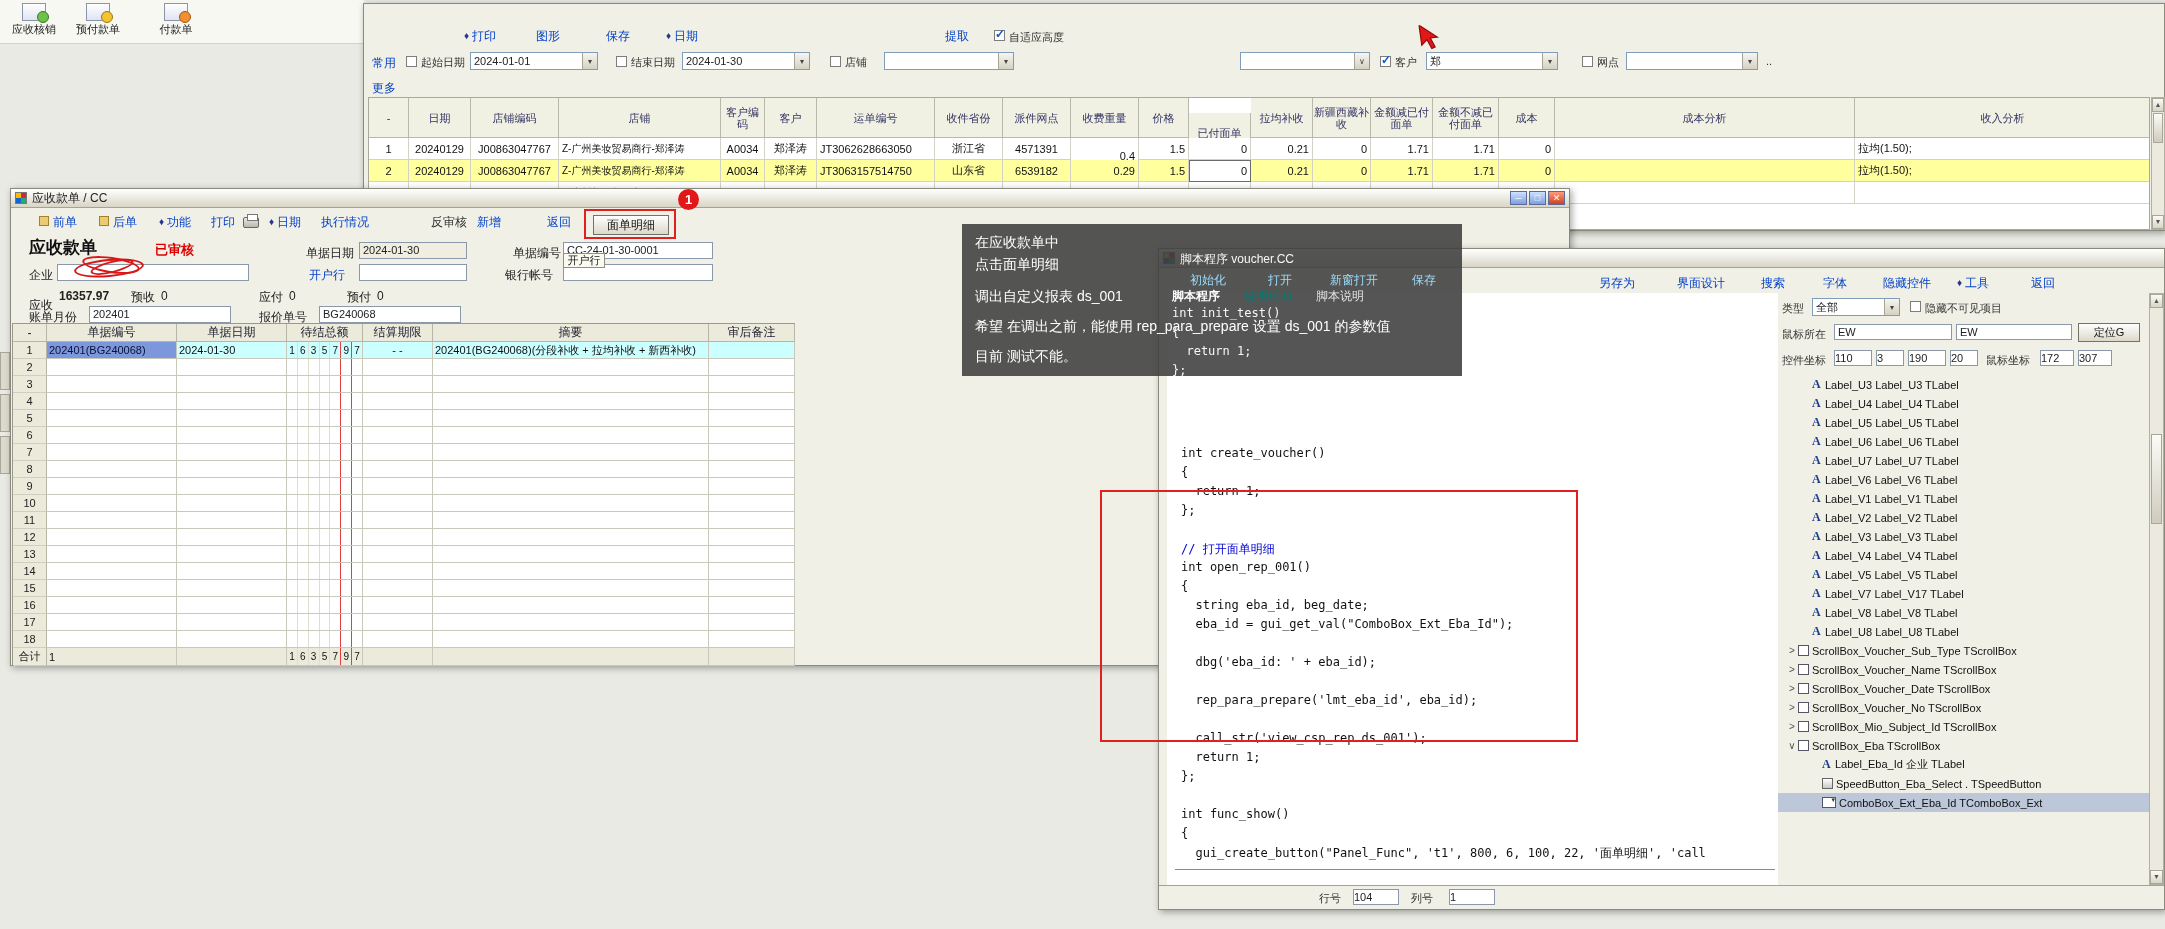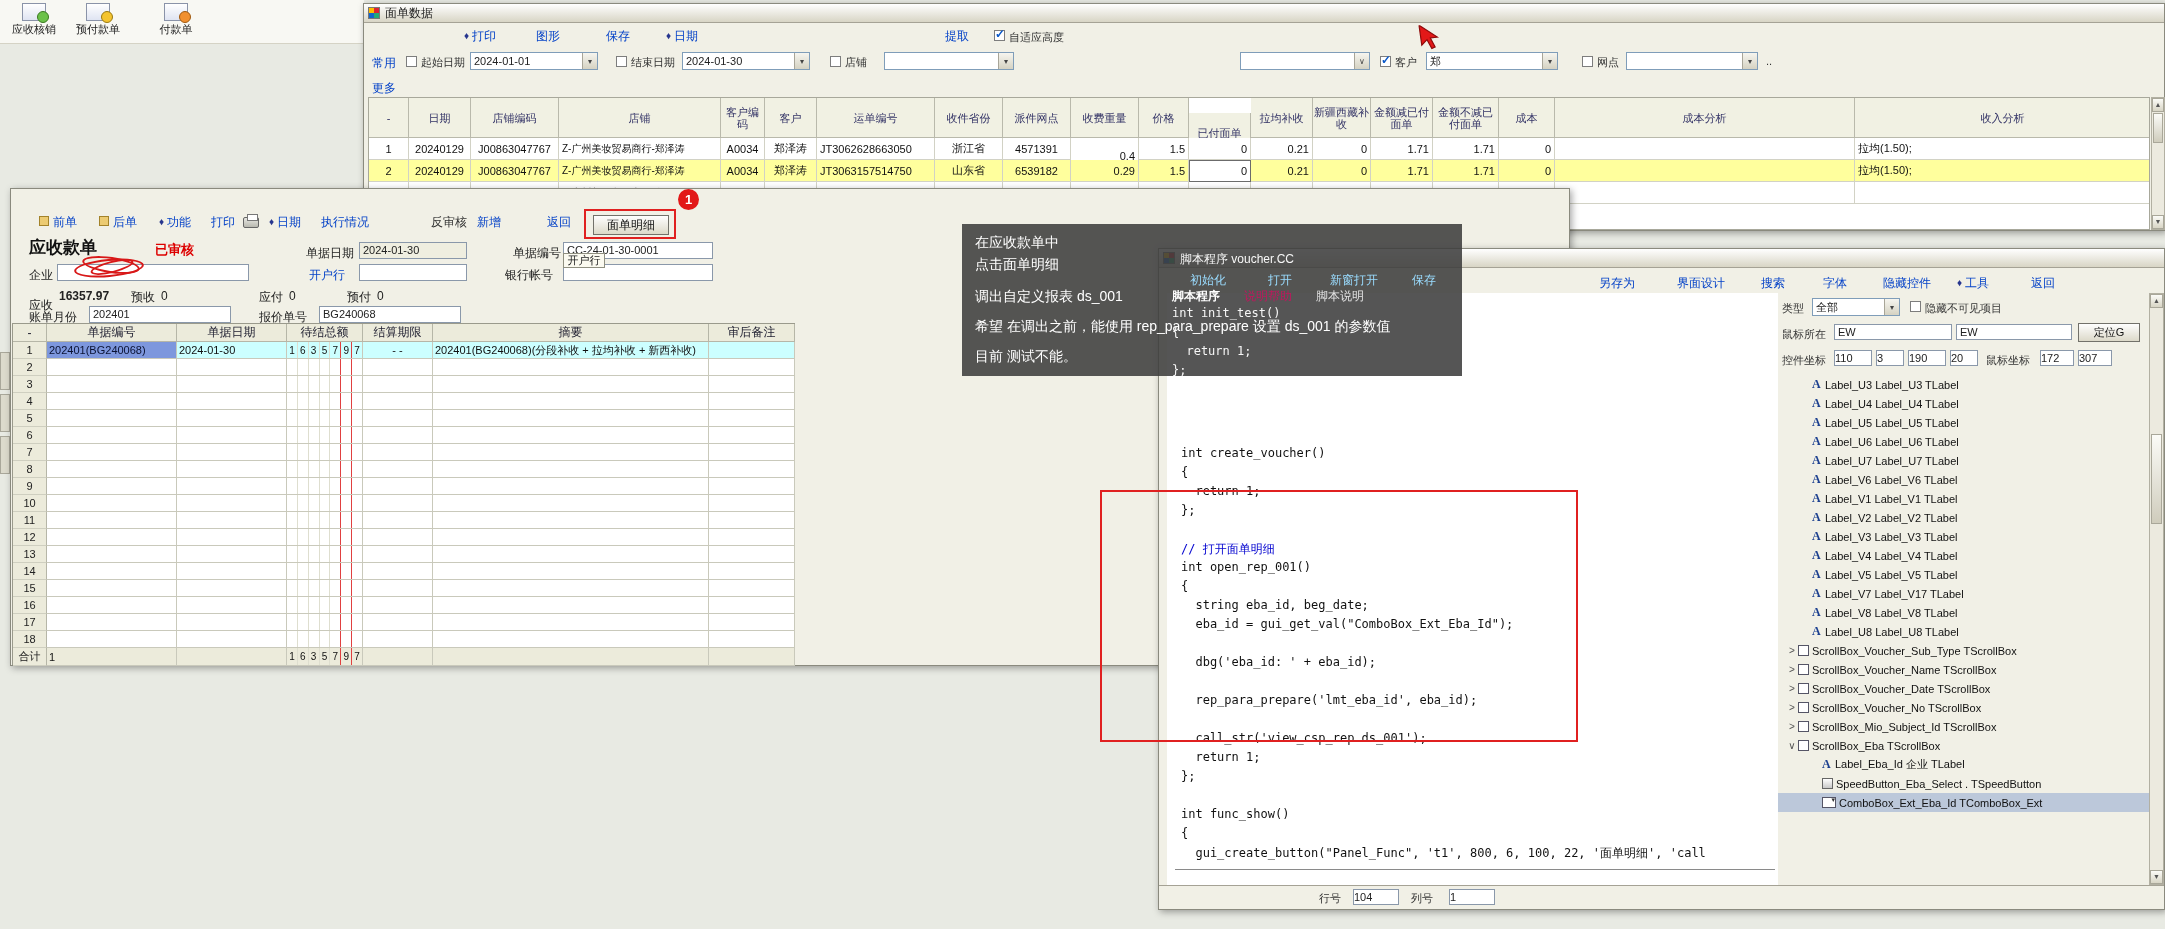--- a/index.html
+++ b/index.html
@@ -95,24 +95,20 @@
       <div class="tbico"></div>
       <div style="font-size: 11px;">付款单</div>
     </div>
   </div>
 
 <div class="abs" style="left:0;top:352px;width:10px;height:38px;background:#dcdacc;border:1px solid #a9a79a"></div>
 <div class="abs" style="left:0;top:394px;width:10px;height:38px;background:#dcdacc;border:1px solid #a9a79a"></div>
 <div class="abs" style="left:0;top:436px;width:10px;height:38px;background:#dcdacc;border:1px solid #a9a79a"></div>
 
 <div class="win" id="win-waybill" style="left:363px;top:3px;width:1802px;height:228px;z-index:10">
-  <div class="tbar">
-    <span class="appico"></span>
-    <span>面单数据</span>
-  </div>
 
   <span class="lab blue diam" style="left:100px;top:24px">打印</span>
   <span class="lab blue" style="left:172px;top:24px">图形</span>
   <span class="lab blue" style="left:242px;top:24px">保存</span>
   <span class="lab blue diam" style="left:302px;top:24px">日期</span>
   <span class="lab blue" style="left:581px;top:24px">提取</span>
   <span class="cb on" style="left:630px;top:26px"></span>
   <span class="lab s" style="left:645px;top:26px">自适应高度</span>
 
   <span class="lab blue" style="left:8px;top:51px">常用</span>
@@ -231,20 +227,29 @@
       </div>
   </div>
   <div class="sb" style="left:1787px;top:93px;width:14px;height:133px">
     <div class="ar" style="top:0">▲</div>
     <div class="thumb" style="top:15px;height:30px"></div>
     <div class="ar" style="bottom:0">▼</div>
   </div>
 </div>
 
 <div class="win" id="win-voucher" style="left:10px;top:188px;width:1560px;height:478px;z-index:20">
+  <div class="tbar">
+    <span class="appico"></span>
+    <span>应收款单 / CC</span>
+    <span class="wbtns">
+      <span class="wbtn">─</span>
+      <span class="wbtn">□</span>
+      <span class="wbtn close">✕</span>
+    </span>
+  </div>
 
   <span class="sqico" style="left:28px;top:27px"></span>
   <span class="lab blue" style="left:42px;top:25px">前单</span>
   <span class="sqico" style="left:88px;top:27px"></span>
   <span class="lab blue" style="left:102px;top:25px">后单</span>
   <span class="lab blue diam" style="left:148px;top:25px">功能</span>
   <span class="lab blue" style="left:200px;top:25px">打印</span>
   <span class="printer" style="left:232px;top:28px"></span>
   <span class="lab blue diam" style="left:258px;top:25px">日期</span>
   <span class="lab blue" style="left:310px;top:25px">执行情况</span>
@@ -755,21 +760,21 @@
     <div class="note-line" style="top: 124px;">目前 测试不能。</div>
   </div>
 
 <div id="raise" class="abs" style="left:0;top:0;z-index:60">
   <span class="raiselab" style="left:1180px;top:251px;color:#f7f7f7;font-size:12px">脚本程序 voucher.CC</span>
   <span class="raiselab" style="left:1190px;top:272px;color:#9adcff">初始化</span>
   <span class="raiselab" style="left:1268px;top:272px;color:#9adcff">打开</span>
   <span class="raiselab" style="left:1330px;top:272px;color:#9adcff">新窗打开</span>
   <span class="raiselab" style="left:1412px;top:272px;color:#9adcff">保存</span>
   <span class="raiselab" style="left:1172px;top:288px;color:#ffffff;font-weight:bold;font-size:12px">脚本程序</span>
-  <span class="raiselab" style="left:1244px;top:288px;color:#be185d;font-size:12px">说明帮助</span>
+  <span class="raiselab" style="left:1244px;top:288px;color:#0f766e;font-size:12px">说明帮助</span>
   <span class="raiselab" style="left:1316px;top:288px;color:#e3e3e3;font-size:12px">脚本说明</span>
   <div id="code-overlay" class="abs" style="left:0;top:0">
       <div class="codeline hl" style="left: 1172px; top: 306px;">int init_test()</div>
       <div class="codeline hl" style="left: 1172px; top: 325px;">{</div>
       <div class="codeline hl" style="left: 1172px; top: 344px;">  return 1;</div>
       <div class="codeline hl" style="left: 1172px; top: 363px;">};</div>
     </div>
 </div>
 
 <div class="anno redrect" style="left:584px;top:209px;width:92px;height:30px"></div>

